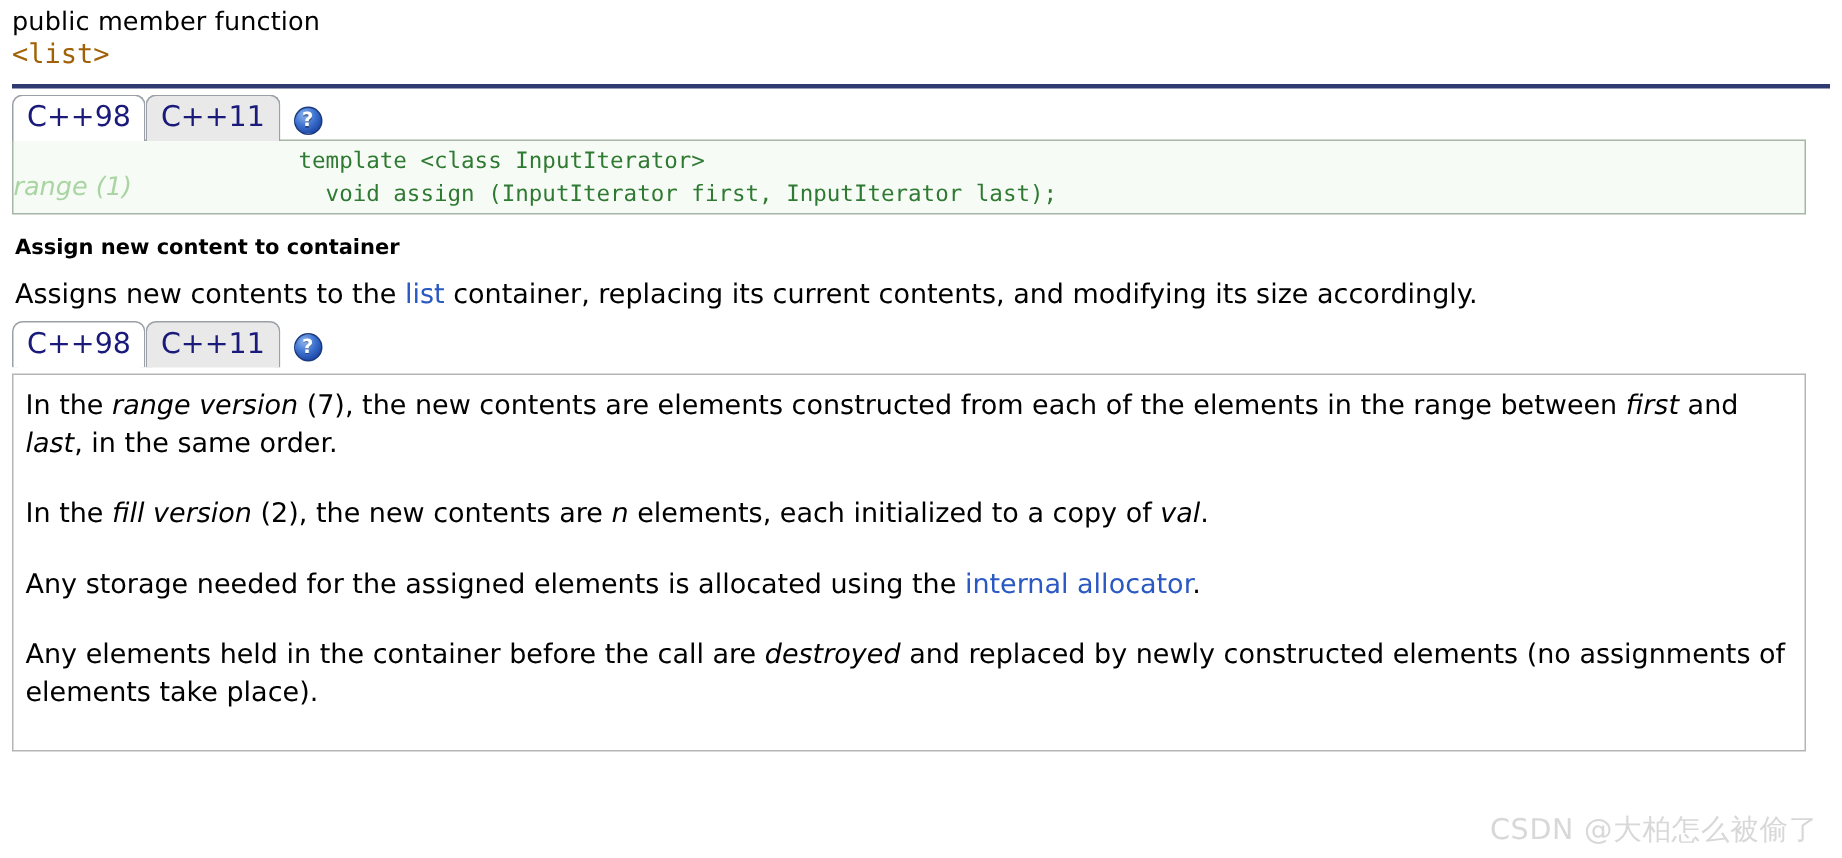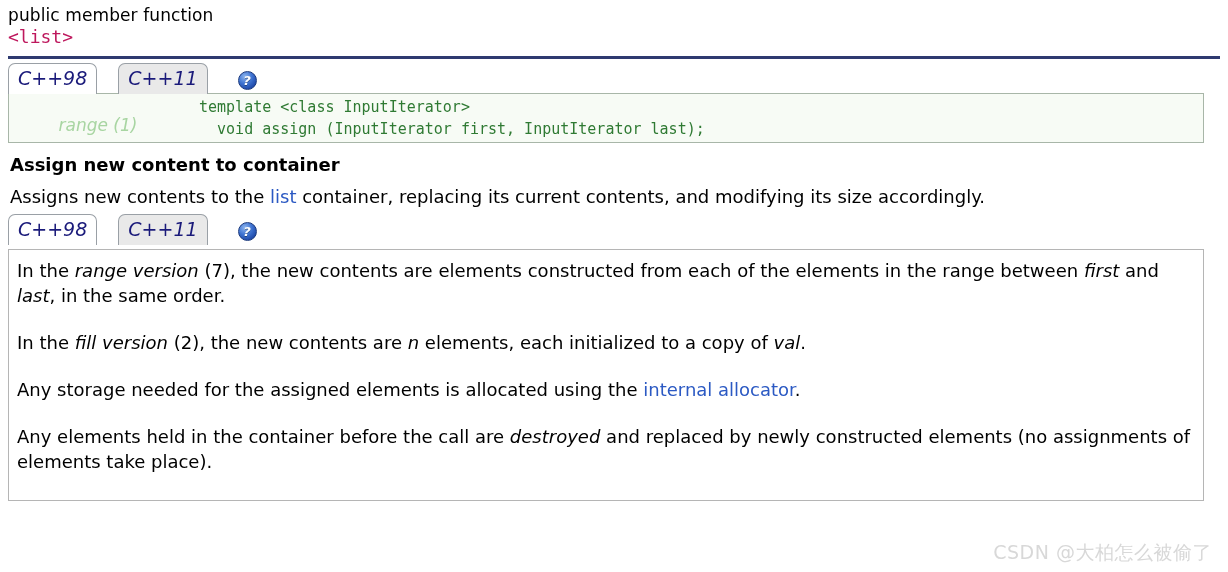--- a/index.html
+++ b/index.html
@@ -56,42 +56,41 @@
   }
   .title .sep {
     color: #000;
   }
   .title .fn {
     color: #000;
   }
   .header-link {
     font-family: "DejaVu Sans Mono", "Liberation Mono", monospace;
     font-size: 18px;
-    color: #be185d;
+    color: #a16207;
     padding-bottom: 5px;
     padding-right: 6px;
     white-space: nowrap;
     text-decoration: none;
   }
   .hr-navy {
     height: 3px;
     background: #2e3a70;
     margin: 4px 0 0 0;
     width: 1212px;
   }
 
   
   .tabbar {
     display: flex;
     align-items: flex-end;
-    gap: 21px;
+    gap: 0;
     padding-top: 7px;
     height: 34px;
     box-sizing: border-box;
-    font-style: italic;
   }
   .tab {
     font-family: "DejaVu Sans", "Liberation Sans", sans-serif;
     font-size: 19px;
     line-height: 19px;
     color: #1a1a7a;
     padding: 5px 9px 6px 9px;
     border: 1px solid #9aa0a6;
     border-bottom: none;
     border-radius: 7px 7px 0 0;
@@ -137,40 +136,40 @@
   }
   .sigrow {
     display: flex;
     align-items: flex-start;
   }
   .sigrow.alt {
     background: #eef7e9;
   }
   .sigrow .label {
     flex: 0 0 190px;
-    text-align: center;
+    text-align: left;
     padding: 2px 12px 2px 0;
     font-family: "DejaVu Sans", "Liberation Sans", sans-serif;
     font-style: italic;
     font-size: 17px;
     color: #a8d5a2;
     white-space: nowrap;
     box-sizing: border-box;
   }
   .sigrow .code {
     padding: 2px 0 2px 0;
     white-space: pre;
     line-height: 22px;
     color: #2f7a33;
   }
   .sigrow.r1 .label { padding-top: 21px; }
 
   
   .sec-head {
-    font-size: 18px;
+    font-size: 14px;
     font-weight: bold;
     margin: 10px 0 0 2px;
     line-height: 24px;
   }
   .intro {
     font-size: 18px;
     line-height: 26px;
     margin: 7px 0 0 2px;
   }
   a.inline-link {

